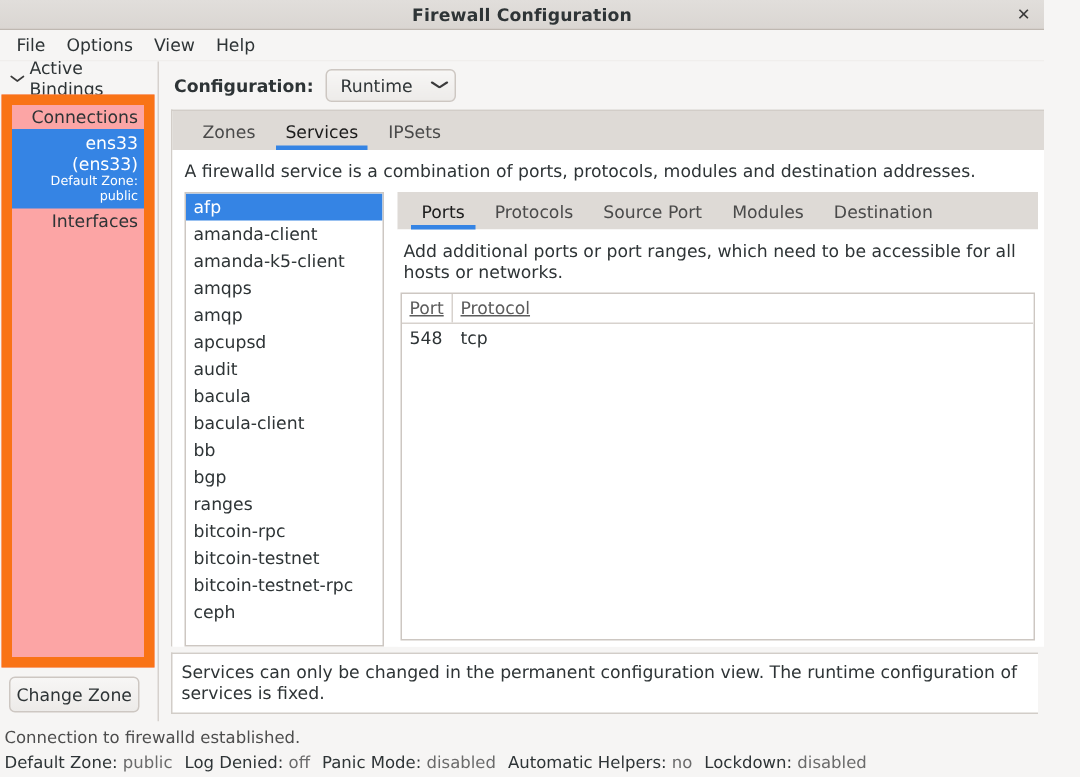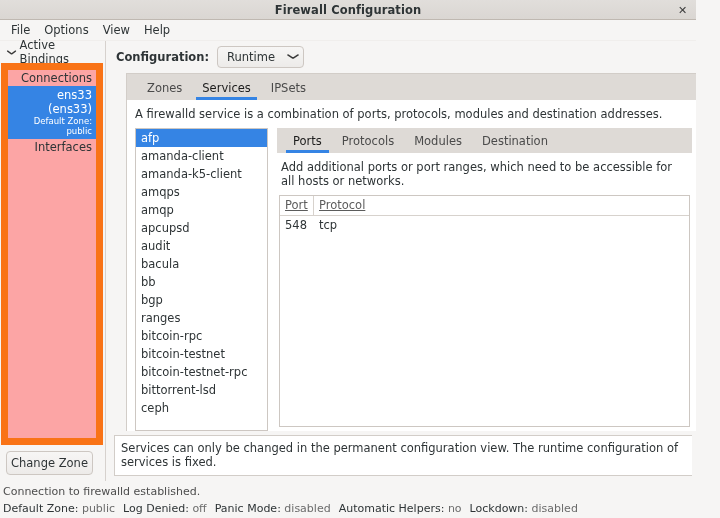--- a/index.html
+++ b/index.html
@@ -199,21 +199,21 @@
     transform: scaleX(1.5);
     line-height: 1;
   }
 
   
   .notebook {
     flex: 1;
     min-height: 0;
     display: flex;
     flex-direction: column;
-    margin: 0 0 0 20px;
+    margin: 0 0 0 8px;
     border: 1px solid #d2cdc8;
     border-bottom: none;
     border-right: none;
     background: #ffffff;
     box-sizing: border-box;
   }
   .tabstrip {
     height: 26px;
     background: #dedad6;
     display: flex;
@@ -482,35 +482,36 @@
 
             <div class="servicelist">
               <div class="svcrow sel">afp</div>
               <div class="svcrow">amanda-client</div>
               <div class="svcrow">amanda-k5-client</div>
               <div class="svcrow">amqps</div>
               <div class="svcrow">amqp</div>
               <div class="svcrow">apcupsd</div>
               <div class="svcrow">audit</div>
               <div class="svcrow">bacula</div>
+              <div class="svcrow">bacula-client</div>
               <div class="svcrow">bb</div>
               <div class="svcrow">bgp</div>
               <div class="svcrow">ranges</div>
               <div class="svcrow">bitcoin-rpc</div>
               <div class="svcrow">bitcoin-testnet</div>
               <div class="svcrow">bitcoin-testnet-rpc</div>
-              <div class="svcrow">bittorrent-lsd</div>
               <div class="svcrow">ceph</div>
 
             </div>
 
             <div class="inner-notebook">
               <div class="inner-tabstrip">
                 <div class="inner-tab active">Ports</div>
                 <div class="inner-tab">Protocols</div>
+                <div class="inner-tab">Source Port</div>
                 <div class="inner-tab">Modules</div>
                 <div class="inner-tab">Destination</div>
               </div>
               <div class="inner-body">
                 <div class="inner-desc">Add additional ports or port ranges, which need to be accessible for all hosts or networks.</div>
                 <div class="porttable">
                   <div class="thead">
                     <div class="th port">Port</div>
                     <div class="th proto">Protocol</div>
                   </div>

